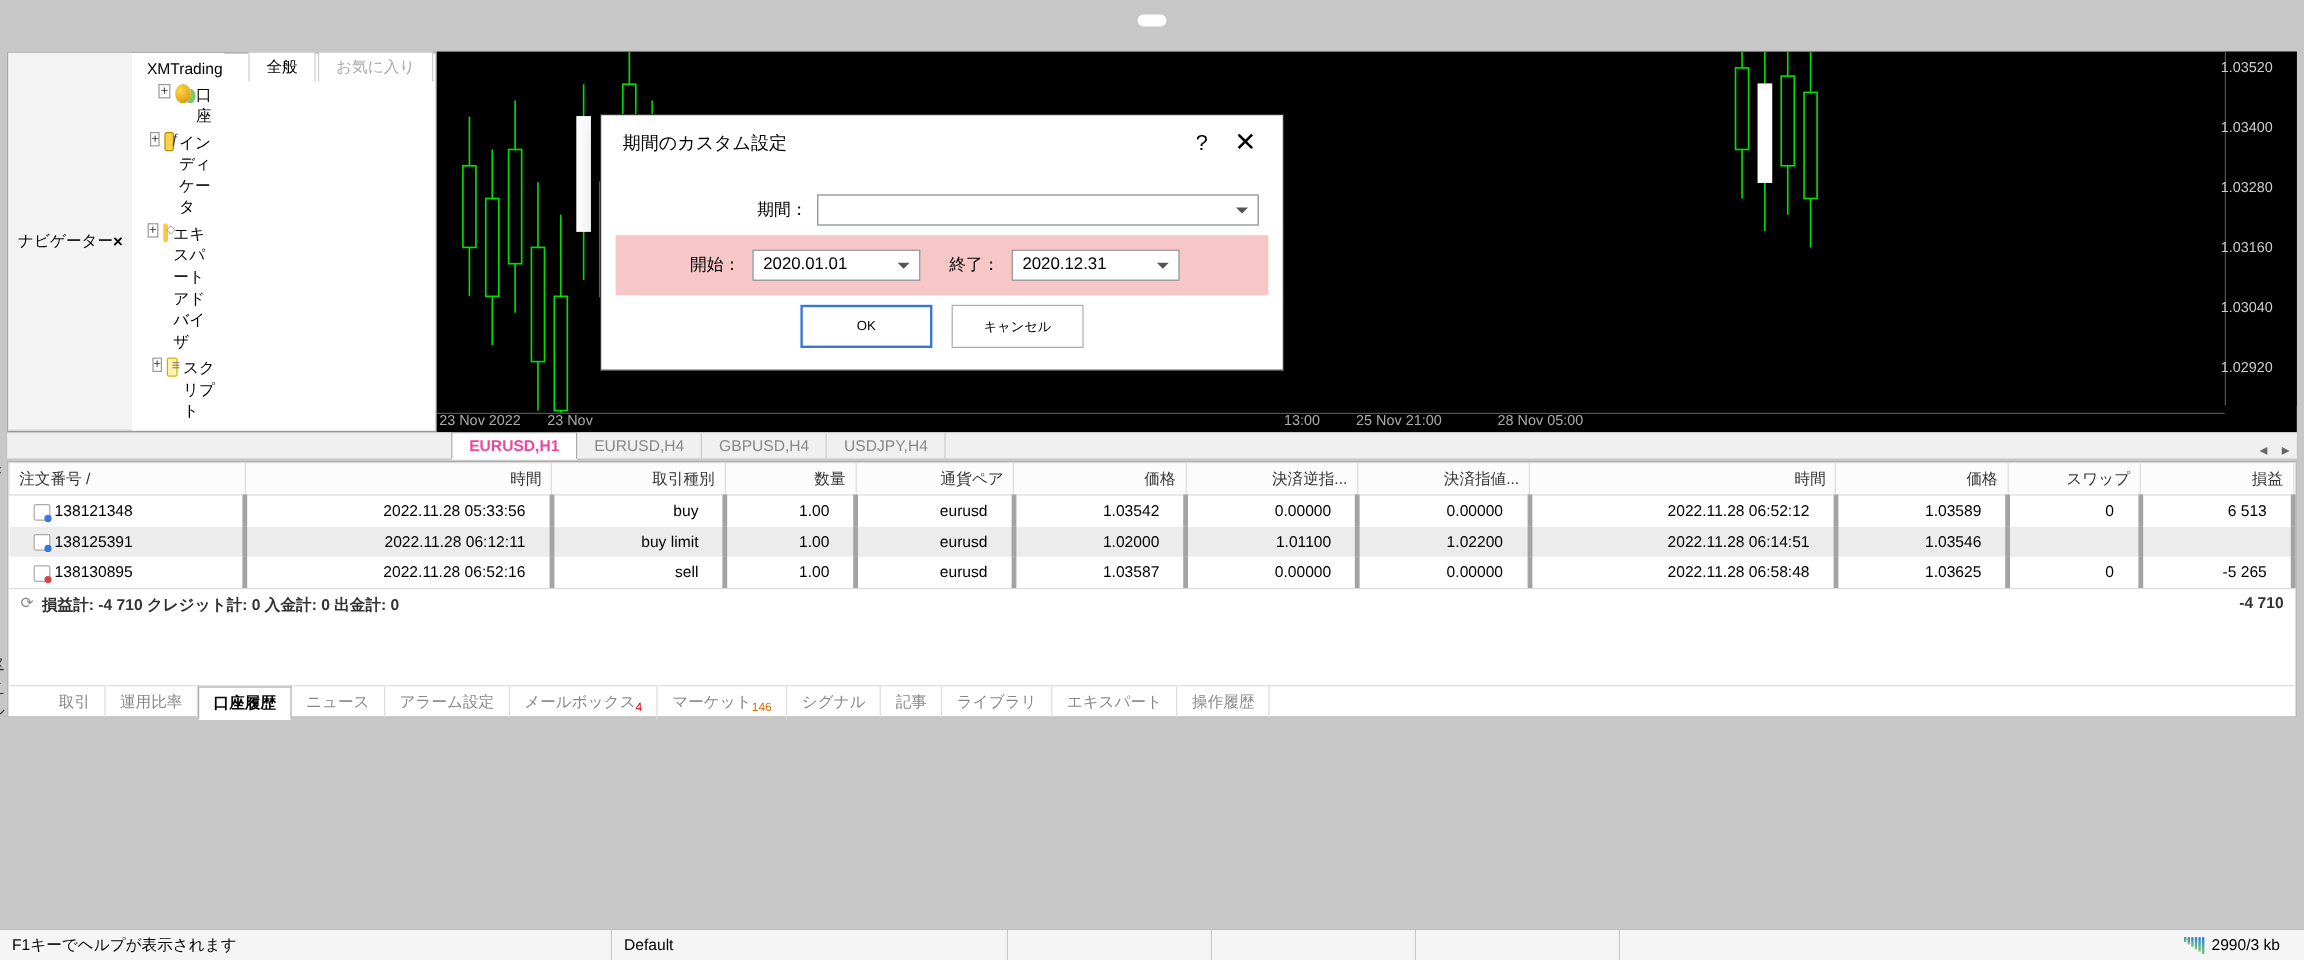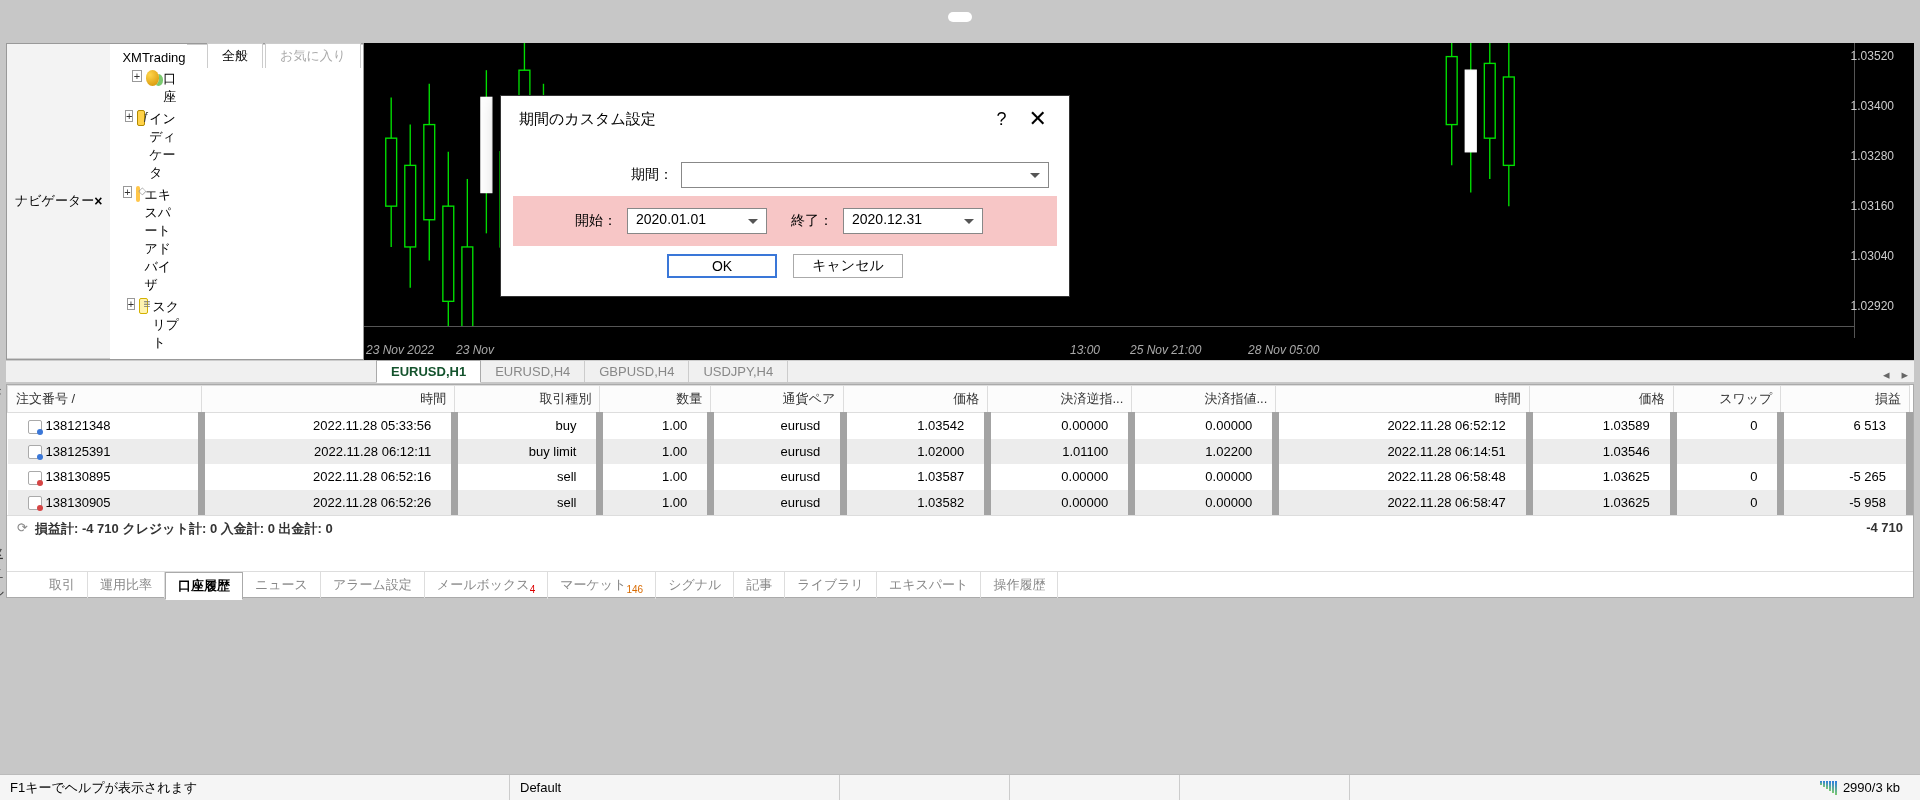--- a/index.html
+++ b/index.html
@@ -29,39 +29,39 @@
 .icon-script::after { content: "≡"; position: absolute; left: 3px; top: -2px; font-size: 12px; color: #777; }
 .nav-footer-tabs { height: 24px; border-top: 1px solid #ccc; display: flex; padding-left: 20px; align-items: flex-end; }
 .nav-tab { padding: 3px 14px; border: 1px solid #ccc; border-bottom: none; margin-right: 2px; background: #fff; color: #555; }
 .nav-tab.active { background: #fff; color: #000; font-weight: normal; }
 .nav-tab.inactive { color: #aaa; }
 
 .chart-area { flex: 1; background: #000; position: relative; overflow: hidden; margin-right: 6px; }
 .chart-canvas { position: absolute; inset: 0; }
 .chart-yaxis { position: absolute; right: 0; top: 0; bottom: 22px; width: 60px; background: #000; border-left: 1px solid #555; }
 .chart-yaxis .tick { position: absolute; right: 20px; color: #ccc; font-size: 12px; }
-.chart-xaxis { position: absolute; left: 0; right: 60px; bottom: 0; height: 34px; background: #000; border-top: 1px solid #555; color: #aaa; font-size: 12px; font-style: italic; }
+.chart-xaxis { position: absolute; left: 0; right: 60px; bottom: 0; height: 16px; background: #000; border-top: 1px solid #555; color: #aaa; font-size: 12px; }
 .chart-xaxis span { position: absolute; bottom: 3px; }
 
 .chart-tabs { display: flex; height: 22px; border-top: 1px solid #ccc; background: #f0f0f0; margin: 0 6px; align-items: flex-end; position: relative; }
 .chart-tab { padding: 3px 14px; border-right: 1px solid #ccc; color: #888; cursor: pointer; }
-.chart-tab.active { background: #fff; color: #14532d; border: 1px solid #aaa; border-bottom: 1px solid #fff; font-weight: bold; margin-bottom: -1px; }
+.chart-tab.active { background: #fff; color: #ec4899; border: 1px solid #aaa; border-bottom: 1px solid #fff; font-weight: bold; margin-bottom: -1px; }
 .chart-tabs .spacer { flex: 1; }
 .chart-tabs .arrows { padding: 0 6px; color: #666; }
 
 .terminal { position: relative; margin: 2px 6px 0 6px; border: 1px solid #aaa; background: #fff; height: 214px; display: flex; }
 .terminal .close-x { position: absolute; left: -16px; top: 0; width: 14px; height: 14px; font-size: 12px; text-align: center; cursor: pointer; }
 .terminal .vert-label { position: absolute; left: -18px; bottom: 4px; writing-mode: vertical-rl; font-size: 12px; color: #333; }
 .terminal-body { flex: 1; display: flex; flex-direction: column; }
 
 .tbl { width: 100%; border-collapse: collapse; }
 .tbl th { text-align: right; padding: 4px 8px; border: 1px solid #ddd; background: #fcfcfc; font-weight: normal; color: #333; font-size: 13px; }
 .tbl th:first-child { text-align: left; }
 .tbl th.left { text-align: left; }
-.tbl td { text-align: right; padding: 5px 20px; border-right: 7px solid #a3a3a3; font-size: 13px; }
+.tbl td { text-align: right; padding: 5px 20px; border-right: 4px solid #a3a3a3; font-size: 13px; }
 .tbl td:first-child { text-align: left; }
 .tbl tbody tr:nth-child(even) { background: #ececec; }
 .order-icon { width: 14px; height: 14px; display: inline-block; vertical-align: middle; margin-right: 4px; border-radius: 2px; position: relative; background: #fff; border: 1px solid #aaa; }
 .order-icon::after { content: ""; position: absolute; right: -2px; bottom: -2px; width: 6px; height: 6px; border-radius: 50%; }
 .order-icon.buy::after { background: #3a77d8; }
 .order-icon.sell::after { background: #d64545; }
 
 .summary-row { display: flex; padding: 4px 10px; font-size: 13px; color: #333; font-weight: bold; border-top: 1px solid #ddd; }
 .summary-row .sym { width: 18px; color: #888; font-weight: normal; }
 .summary-row .right { margin-left: auto; }
@@ -90,21 +90,21 @@
 .dialog-body { padding: 12px 20px 18px 20px; }
 .dlg-row { display: flex; align-items: center; margin: 8px 0; }
 .dlg-row .lbl { width: 160px; text-align: right; padding-right: 8px; font-size: 14px; }
 .dlg-row .combo { flex: 1; height: 26px; border: 1px solid #888; position: relative; background: #fff; }
 .dlg-row .combo::after { content: ""; position: absolute; right: 8px; top: 10px; border: 5px solid transparent; border-top-color: #555; }
 .highlight-zone { background: #f7c6c6; padding: 12px 8px; margin: 6px -8px; display: flex; align-items: center; gap: 10px; }
 .highlight-zone .lbl { text-align: right; font-size: 14px; }
 .date-combo { height: 26px; border: 1px solid #888; background: #fff; padding: 2px 26px 2px 8px; position: relative; font-size: 14px; min-width: 140px; }
 .date-combo::after { content: ""; position: absolute; right: 8px; top: 10px; border: 5px solid transparent; border-top-color: #555; }
 .dlg-buttons { display: flex; justify-content: center; gap: 16px; margin-top: 8px; }
-.dlg-btn { min-width: 110px; height: 24px; border: 1px solid #3a77d8; background: #fff; font-size: 14px; cursor: pointer; }
+.dlg-btn { min-width: 110px; height: 36px; border: 1px solid #3a77d8; background: #fff; font-size: 11px; cursor: pointer; }
 .dlg-btn.primary { border: 2px solid #3a77d8; color: #000; }
 .dlg-btn.secondary { border: 1px solid #aaa; }
 
 svg.candles line.wick { stroke: #00e000; stroke-width: 1; }
 svg.candles rect.up { fill: #000; stroke: #00e000; }
 svg.candles rect.down { fill: #fff; stroke: #fff; }
 </style>
 </head>
 <body>
 
@@ -274,34 +274,20 @@
             <td>1.00</td>
             <td>eurusd</td>
             <td>1.03587</td>
             <td>0.00000</td>
             <td>0.00000</td>
             <td>2022.11.28 06:58:48</td>
             <td>1.03625</td>
             <td>0</td>
             <td>-5 265</td>
           </tr>
-          <tr>
-            <td><span class="order-icon sell"></span>138130905</td>
-            <td>2022.11.28 06:52:26</td>
-            <td>sell</td>
-            <td>1.00</td>
-            <td>eurusd</td>
-            <td>1.03582</td>
-            <td>0.00000</td>
-            <td>0.00000</td>
-            <td>2022.11.28 06:58:47</td>
-            <td>1.03625</td>
-            <td>0</td>
-            <td>-5 958</td>
-          </tr>
         </tbody>
     </table>
     <div class="summary-row">
       <span class="sym">⟳</span>
       <span>損益計: -4 710  クレジット計: 0  入金計: 0  出金計: 0</span>
       <span class="right">-4 710</span>
     </div>
     <div style="flex:1"></div>
     <div class="terminal-tabs" id="term-tabs">
         <div class="term-tab">取引</div>

